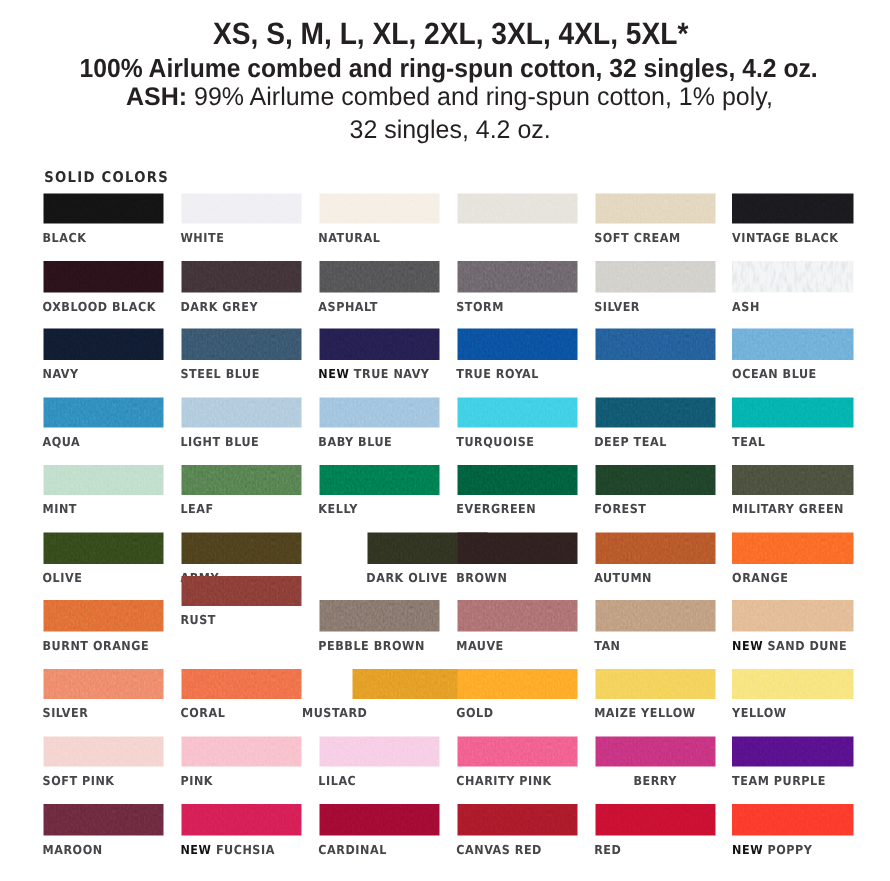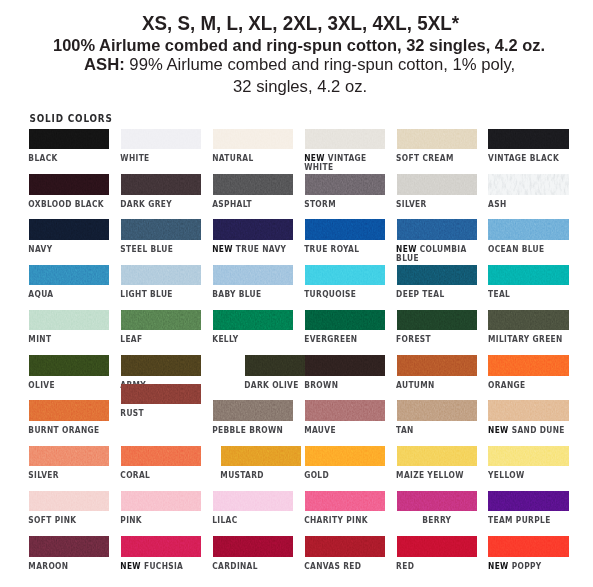--- a/index.html
+++ b/index.html
@@ -80,21 +80,20 @@
             </svg></div>
         </div>
         <div class="lbl">NATURAL</div>
       </div>
       <div class="cell" style="left: 275.82px; top: 0px;">
         <div class="sw" style="background: rgb(231, 228, 222);">
           <div class="grain"><svg width="100%" height="100%" preserveAspectRatio="none">
               <rect width="100%" height="100%" filter="url(#grainF)"></rect>
             </svg></div>
         </div>
-        <div class="lbl"><span class="new">NEW </span>VINTAGE WHITE</div>
       </div>
       <div class="cell" style="left: 367.76px; top: 0px;">
         <div class="sw" style="background: rgb(228, 216, 192);">
           <div class="grain"><svg width="100%" height="100%" preserveAspectRatio="none">
               <rect width="100%" height="100%" filter="url(#grainF)"></rect>
             </svg></div>
         </div>
         <div class="lbl">SOFT CREAM</div>
       </div>
       <div class="cell" style="left: 459.7px; top: 0px;">
@@ -188,21 +187,20 @@
             </svg></div>
         </div>
         <div class="lbl">TRUE ROYAL</div>
       </div>
       <div class="cell" style="left: 367.76px; top: 90.5px;">
         <div class="sw" style="background: rgb(37, 98, 158);">
           <div class="grain"><svg width="100%" height="100%" preserveAspectRatio="none">
               <rect width="100%" height="100%" filter="url(#grainF)"></rect>
             </svg></div>
         </div>
-        <div class="lbl"><span class="new">NEW </span>COLUMBIA BLUE</div>
       </div>
       <div class="cell" style="left: 459.7px; top: 90.5px;">
         <div class="sw" style="background: rgb(116, 178, 218);">
           <div class="grain"><svg width="100%" height="100%" preserveAspectRatio="none">
               <rect width="100%" height="100%" filter="url(#grainF)"></rect>
             </svg></div>
         </div>
         <div class="lbl">OCEAN BLUE</div>
       </div>
       <div class="cell" style="left: 0px; top: 135.75px;">
@@ -406,21 +404,21 @@
         <div class="lbl">SILVER</div>
       </div>
       <div class="cell" style="left: 91.94px; top: 316.75px;">
         <div class="sw" style="background: rgb(240, 116, 76);">
           <div class="grain"><svg width="100%" height="100%" preserveAspectRatio="none">
               <rect width="100%" height="100%" filter="url(#grainF)"></rect>
             </svg></div>
         </div>
         <div class="lbl">CORAL</div>
       </div>
-      <div class="cell" style="left: 192px; top: 316.75px;">
+      <div class="cell" style="left: 173px; top: 316.75px; padding-left: 33px;">
         <div class="sw" style="background: rgb(229, 161, 39);">
           <div class="grain"><svg width="100%" height="100%" preserveAspectRatio="none">
               <rect width="100%" height="100%" filter="url(#grainF)"></rect>
             </svg></div>
         </div>
         <div class="lbl">MUSTARD</div>
       </div>
       <div class="cell" style="left: 275.82px; top: 316.75px;">
         <div class="sw" style="background: rgb(254, 173, 42);">
           <div class="grain"><svg width="100%" height="100%" preserveAspectRatio="none">

